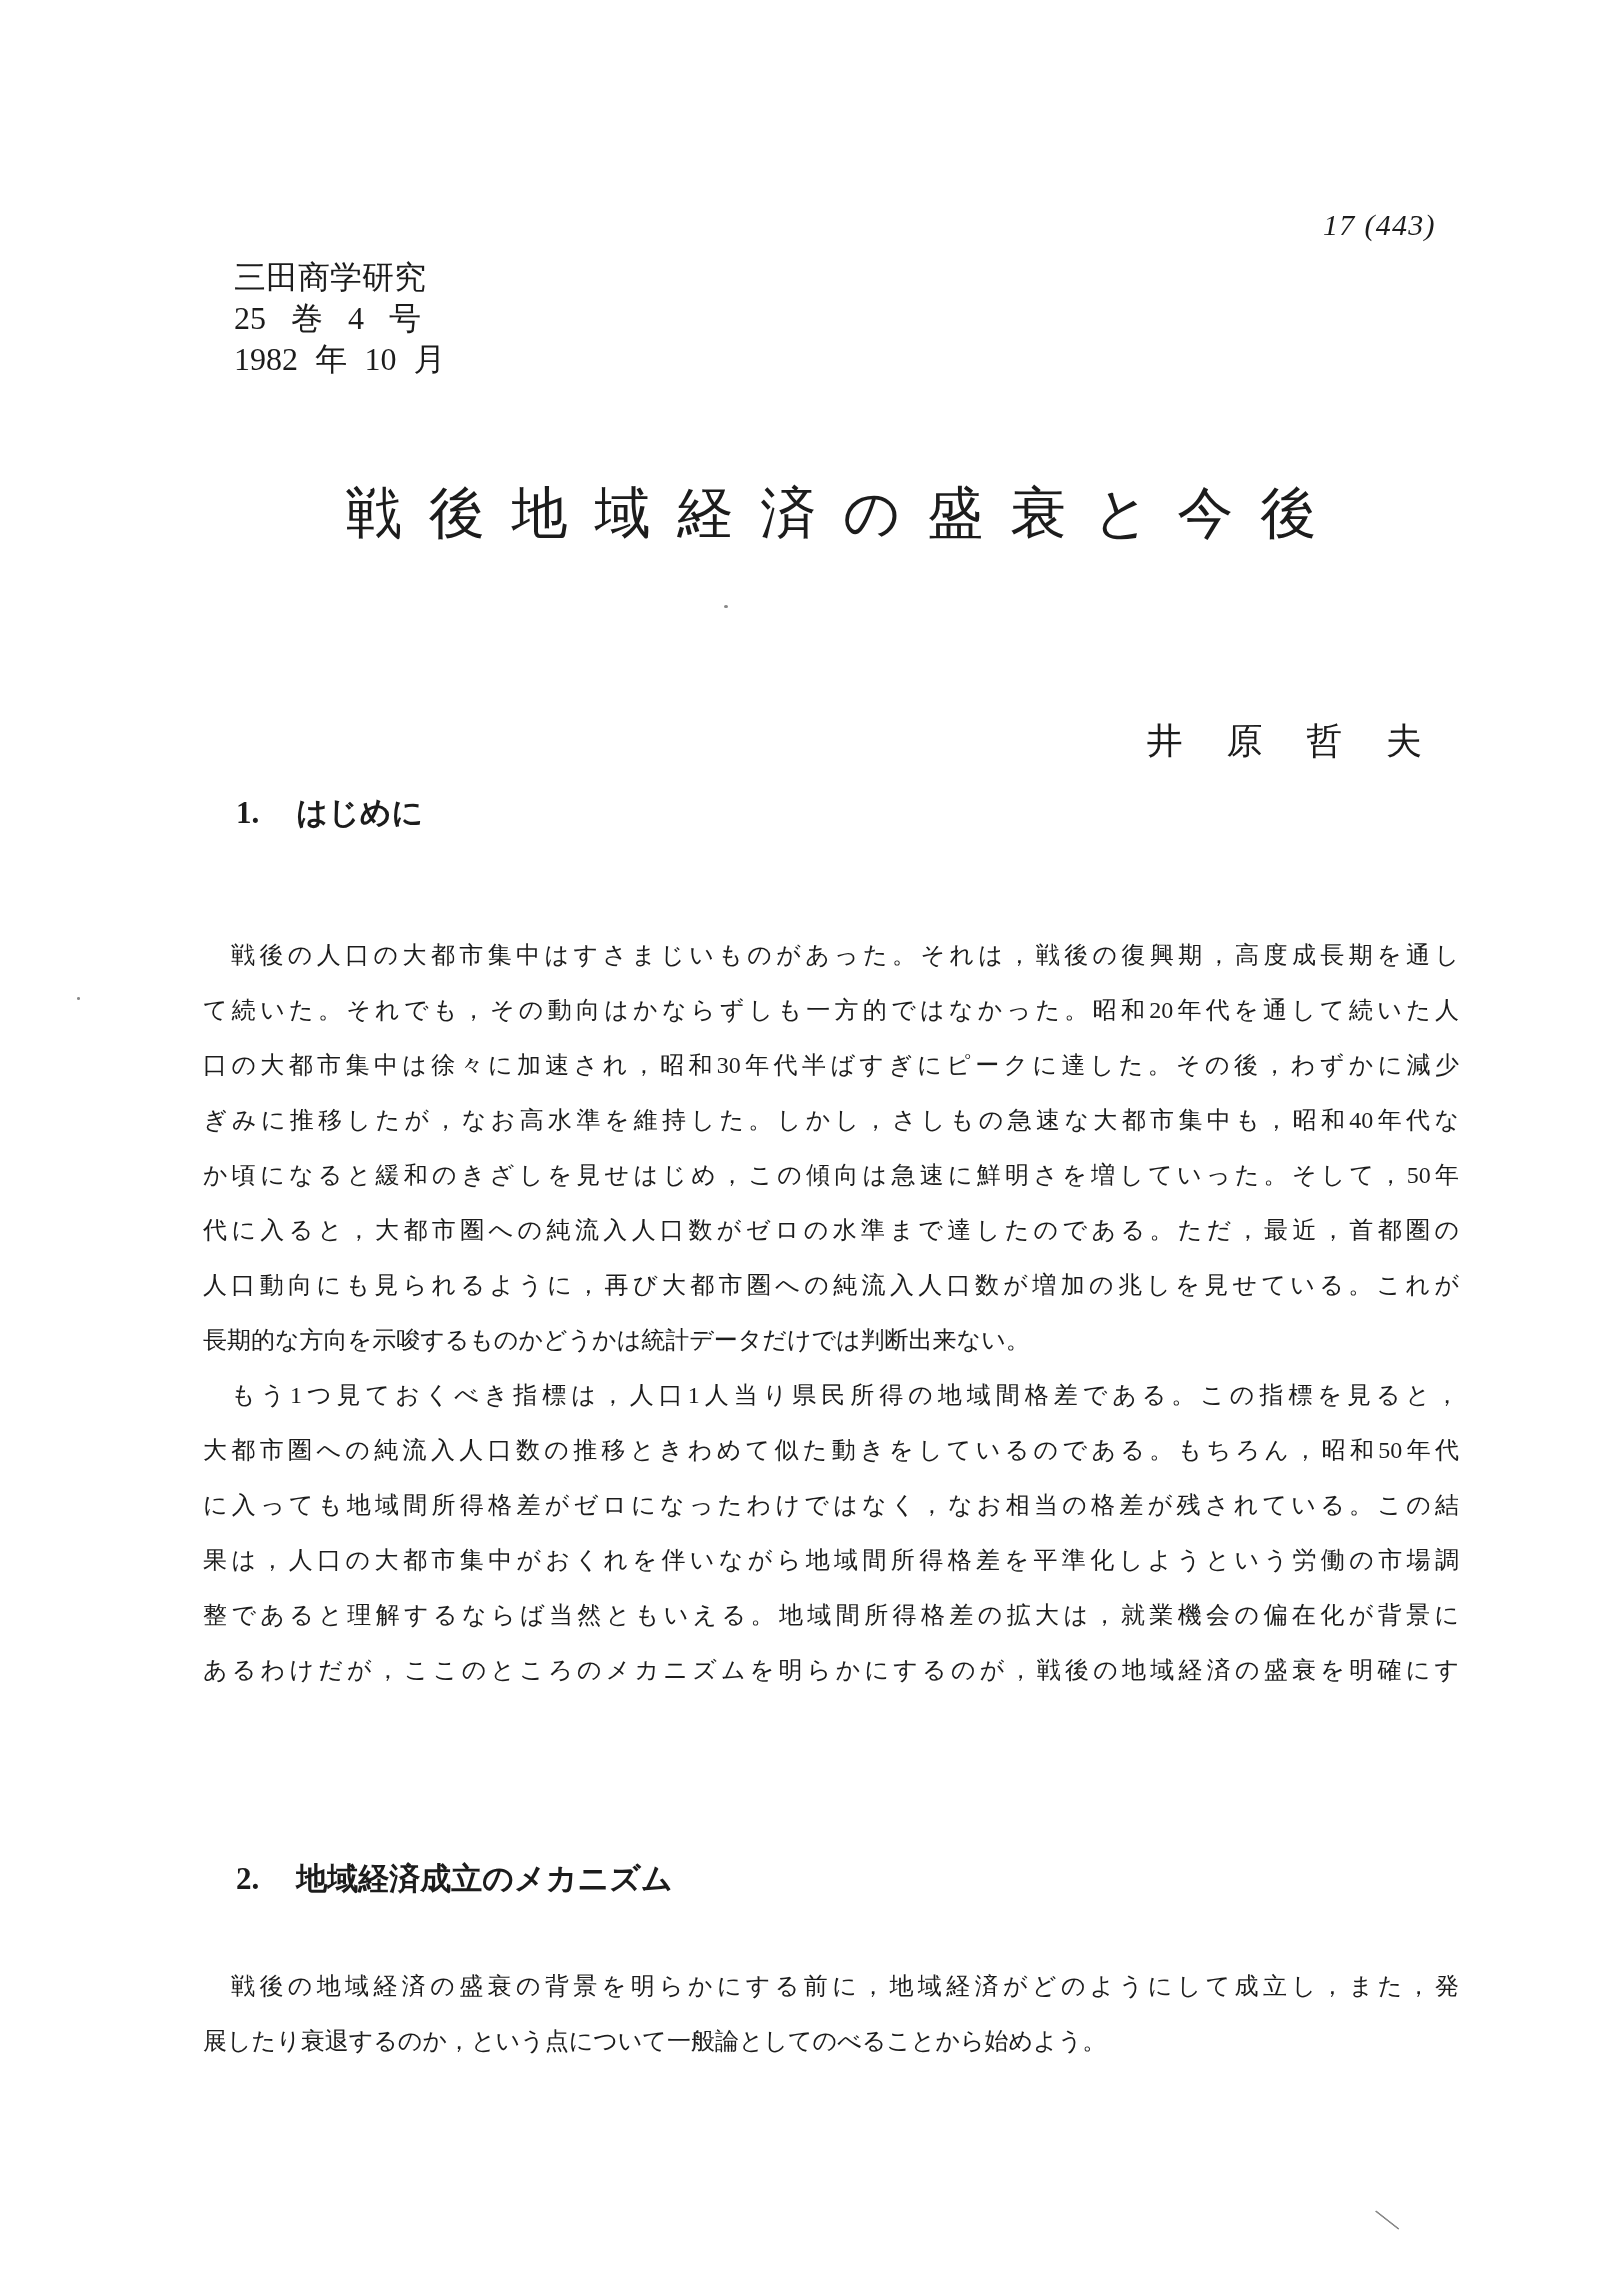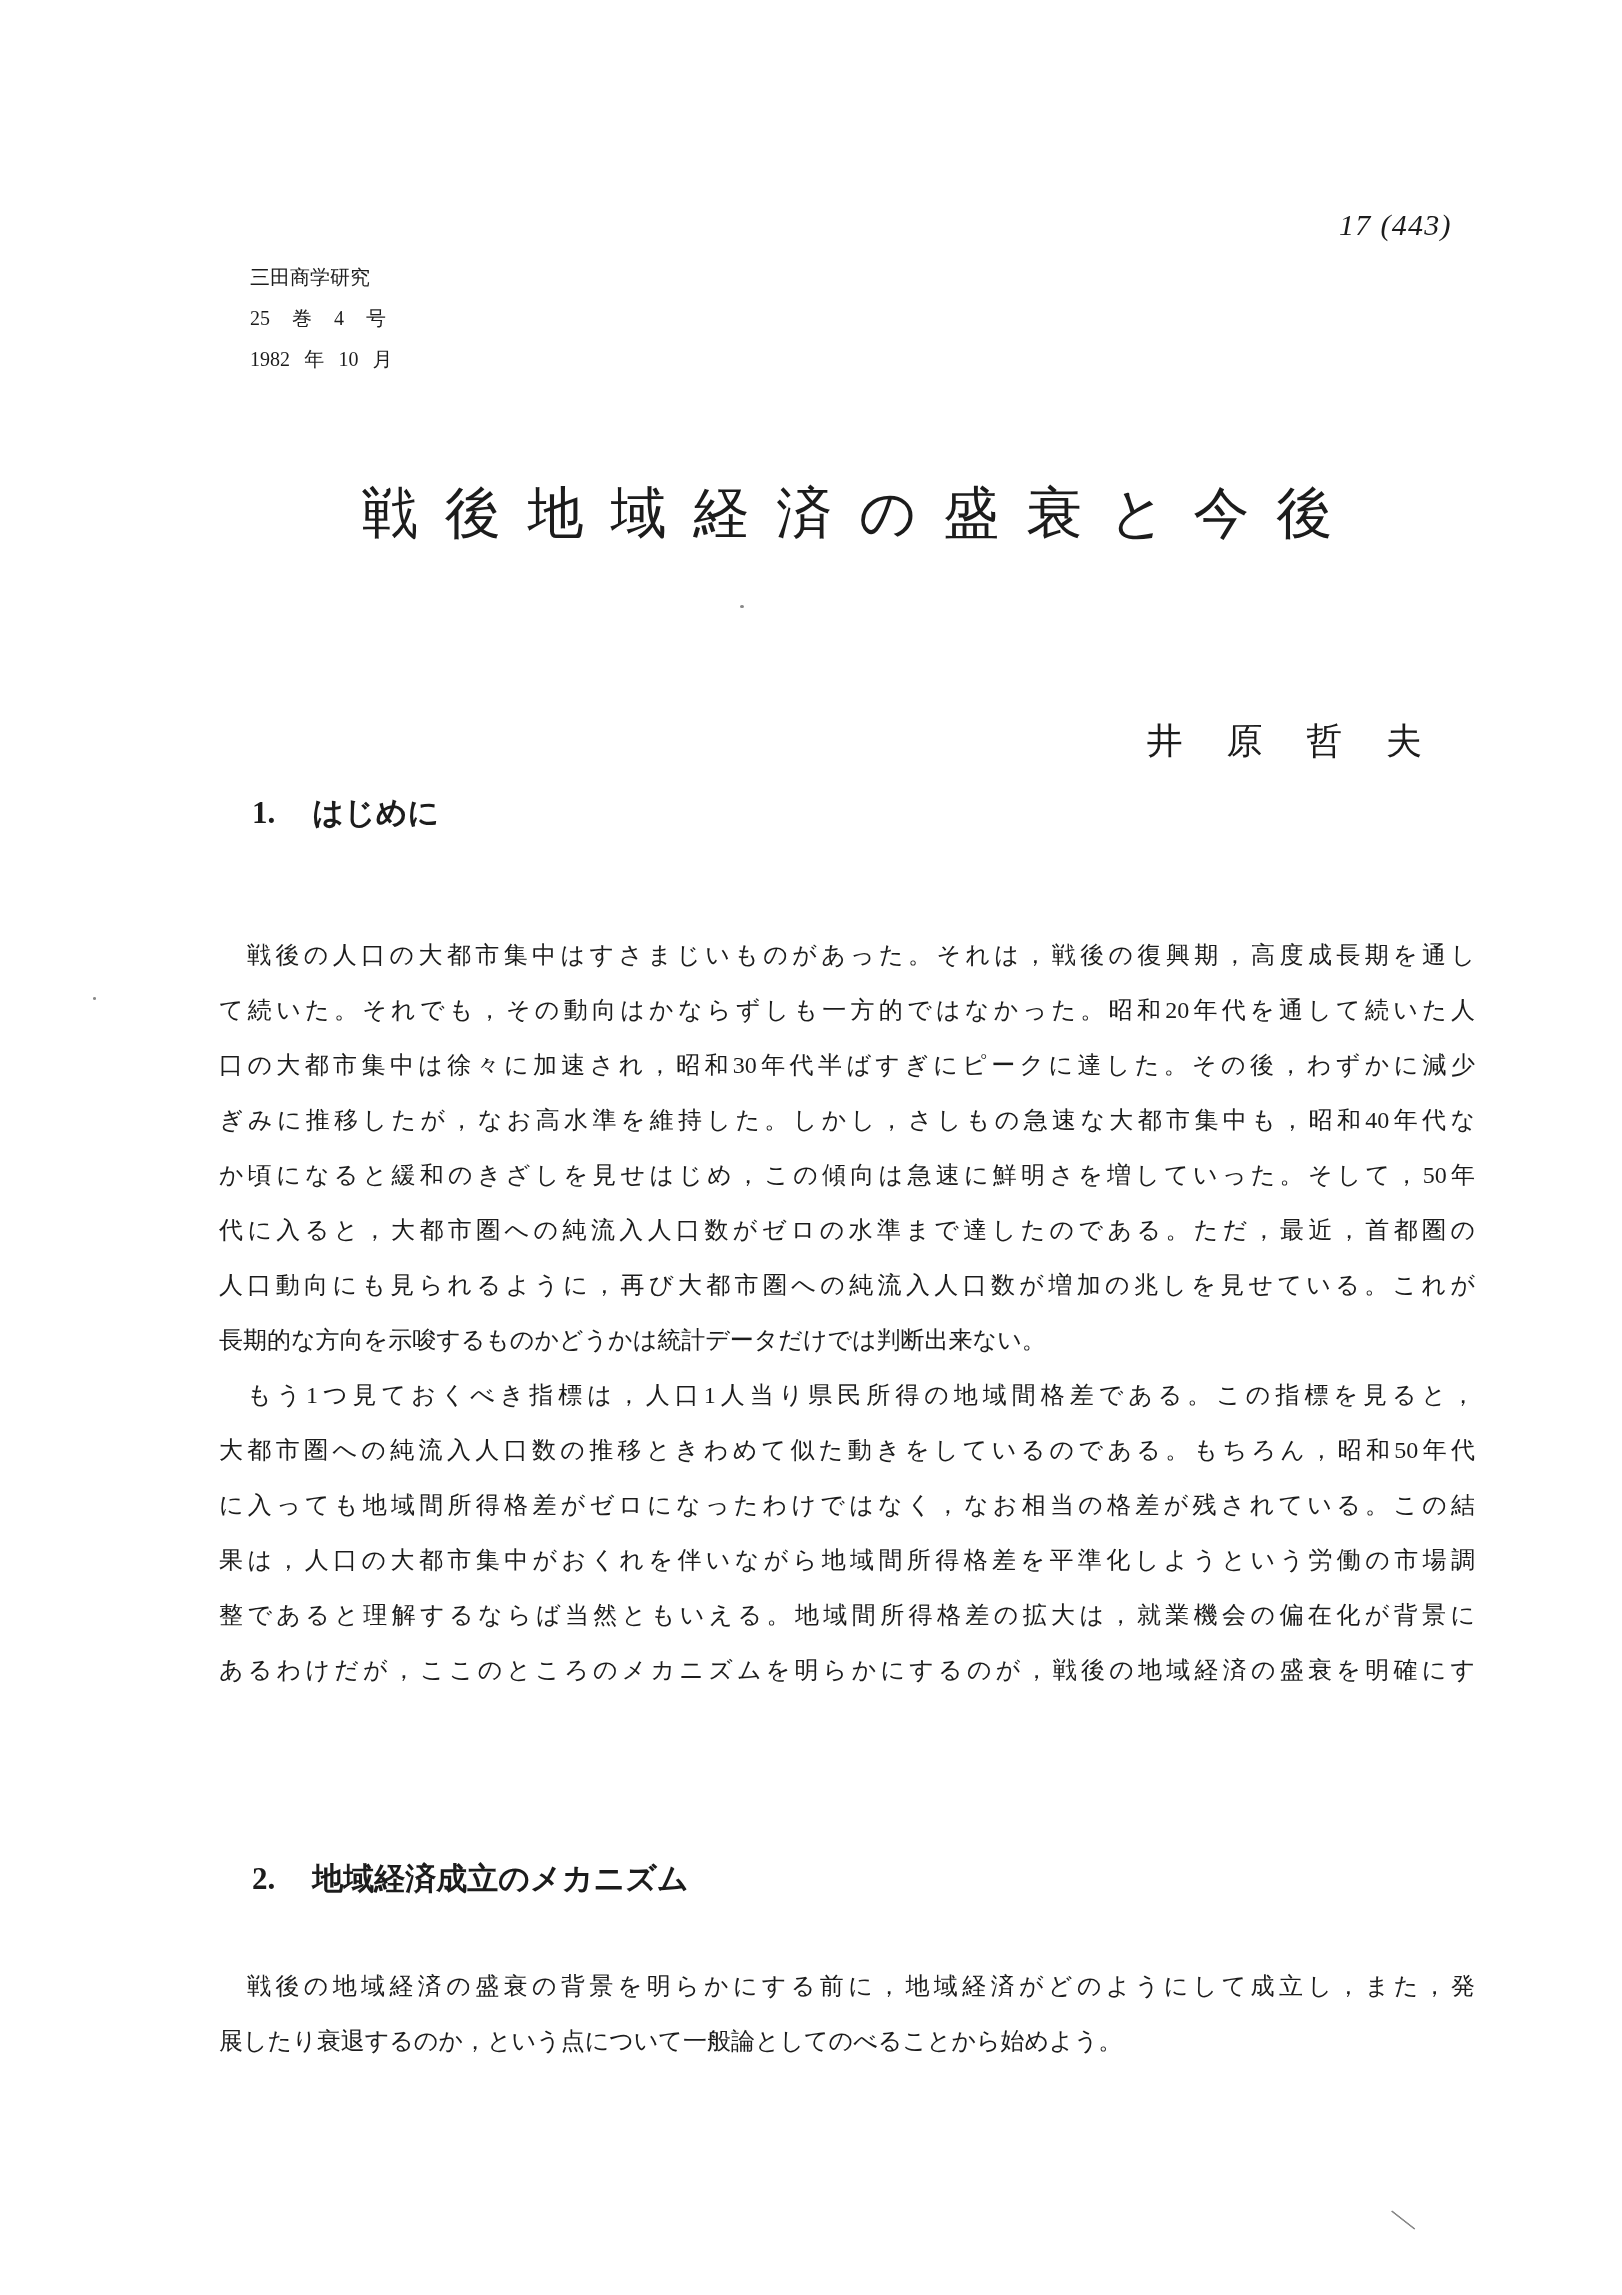--- a/index.html
+++ b/index.html
@@ -3,29 +3,29 @@
 <meta charset="utf-8">
 <style>
   html,body{margin:0;padding:0;}
   body{
     width:1622px;height:2295px;position:relative;
     background:#ffffff;
     font-family:"Liberation Serif","DejaVu Serif",serif;
     color:#1c1c1c;
     -webkit-font-smoothing:antialiased;
   }
-  .page{position:absolute;inset:0;overflow:hidden;margin-left:16px;}
+  .page{position:absolute;inset:0;overflow:hidden;}
 
   .page-number{
     position:absolute;top:208px;left:1323px;
     font-style:italic;font-size:30px;letter-spacing:1.3px;
     font-family:"Liberation Serif","DejaVu Serif",serif;
   }
 
-  .journal-block{position:absolute;top:257px;left:234px;font-size:20px;line-height:41px;}
+  .journal-block{position:absolute;top:257px;left:234px;font-size:32px;line-height:41px;}
   .journal-block .j-line{white-space:pre;}
   .journal-vol{word-spacing:17px;}
   .journal-date{word-spacing:9.2px;}
 
   .doc-title{
     position:absolute;top:438px;left:203px;width:1256px;
     text-align:center;font-size:56px;font-weight:500;
     letter-spacing:0.48em;text-indent:0.48em;white-space:nowrap;
   }
 

